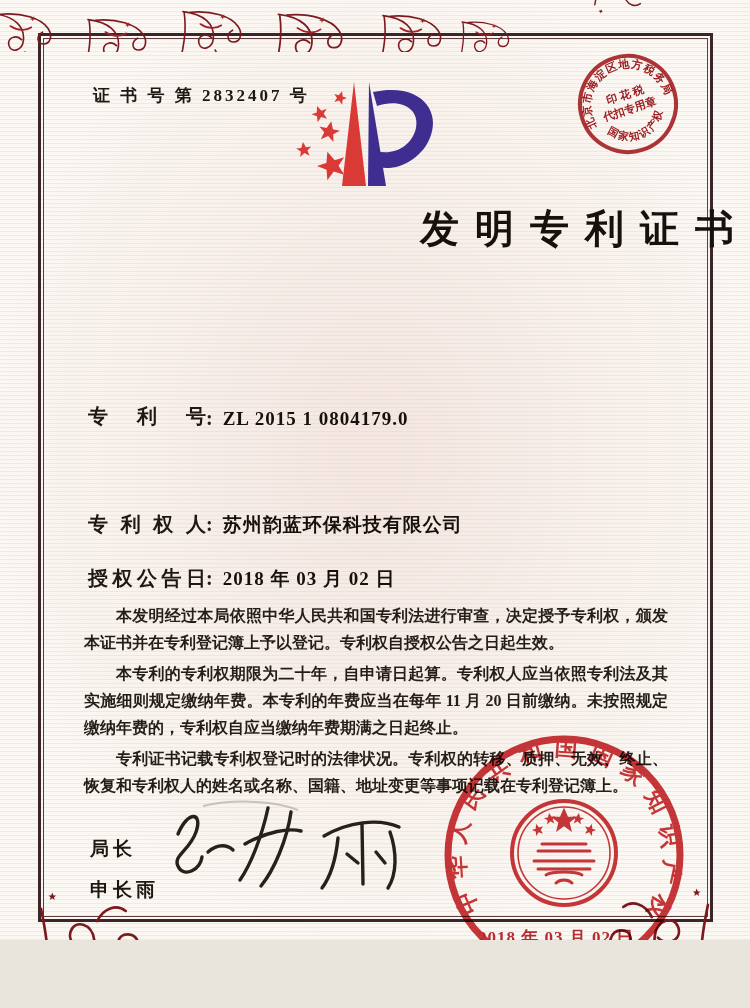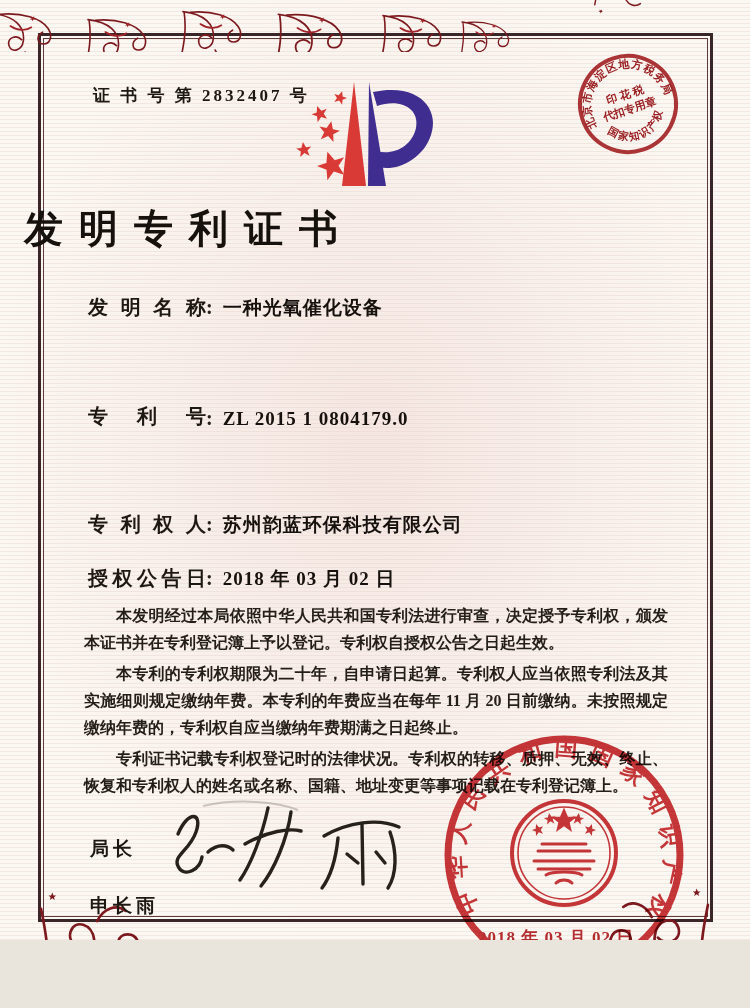--- a/index.html
+++ b/index.html
@@ -8,32 +8,32 @@
     font-family:"Liberation Serif","DejaVu Serif",serif;color:#262019;
     background:
       radial-gradient(ellipse at 50% 48%, rgba(233,203,197,0.38), rgba(255,255,255,0) 72%),
       repeating-linear-gradient(0deg, rgba(203,158,148,0.17) 0px, rgba(203,158,148,0.17) 1px, rgba(252,249,245,0) 1px, rgba(252,249,245,0) 4px),
       #fbf7f2;
   }
   .frame{position:absolute;top:33px;left:38px;right:37px;bottom:18px;border:3px solid #3a2629;}
   .frame-inner{position:absolute;inset:2px;border:1px solid #5d3b3d;}
   .cert-number{position:absolute;top:84px;left:93px;font-size:17px;font-weight:700;letter-spacing:3px;color:#1e1813;}
   .logo{position:absolute;top:80px;left:282px;}
-  .title{position:absolute;top:202px;left:0;width:100%;text-align:left;font-size:39px;font-weight:700;
+  .title{position:absolute;top:202px;left:0;width:100%;text-align:right;font-size:39px;font-weight:700;
          letter-spacing:16px;padding-left:24px;box-sizing:border-box;color:#16110d;}
   .field-row{position:absolute;left:88px;height:28px;white-space:nowrap;}
   .field-label{display:inline-block;width:118px;text-align:justify;text-align-last:justify;
                font-size:20px;font-weight:700;color:#1e1813;vertical-align:bottom;}
   .field-colon{font-size:20px;font-weight:700;margin-right:10px;}
   .field-value{font-size:19px;font-weight:700;color:#16110d;letter-spacing:1px;}
   .body-text{position:absolute;top:598px;left:80px;width:592px;}
   .body-text p{margin:4px;font-size:16px;line-height:27px;text-align:justify;text-indent:2em;
                font-weight:600;color:#241e18;}
   .signer{position:absolute;left:90px;top:836px;font-size:19px;font-weight:700;letter-spacing:4px;color:#1e1813;}
-  .signer .name{margin-top:31px;}
+  .signer .name{margin-top:15px;}
   .signature{position:absolute;left:148px;top:796px;}
   .seal{position:absolute;left:438px;top:731px;mix-blend-mode:multiply;}
   .tax-stamp{position:absolute;left:572px;top:48px;transform:rotate(-18deg);mix-blend-mode:multiply;}
   .footer{position:absolute;top:941px;left:0;width:100%;text-align:left;font-size:14px;
           font-weight:700;letter-spacing:2px;color:#2a241e;}
   .ornament{position:absolute;pointer-events:none;}
 </style>
 </head>
 <body>
 
@@ -101,23 +101,20 @@
     <path d="M91,12 C138,2 158,30 149,55 C141,80 113,92 97,87 L94,71 C112,76 130,66 134,48 C138,28 118,18 95,26 Z" fill="#3f2d8f"></path>
     <use href="#star" transform="translate(50,86) scale(1.5) rotate(-18)" fill="#d93a36"></use>
     <use href="#star" transform="translate(47,52) scale(1.1) rotate(12)" fill="#d93a36"></use>
     <use href="#star" transform="translate(22,70) scale(0.8) rotate(-8)" fill="#d93a36"></use>
     <use href="#star" transform="translate(38,34) scale(0.85) rotate(-20)" fill="#d93a36"></use>
     <use href="#star" transform="translate(58,18) scale(0.7) rotate(18)" fill="#d93a36"></use>
   </svg>
 
   <div class="title">发明专利证书</div>
 
-  <div class="field-row" style="top:294px">
-    <span class="field-label">发明名称</span><span class="field-colon">:</span><span class="field-value">一种光氧催化设备</span>
-  </div>
   <div class="field-row" style="top:403px">
     <span class="field-label">专利号</span><span class="field-colon">:</span><span class="field-value">ZL 2015 1 0804179.0</span>
   </div>
   <div class="field-row" style="top:511px">
     <span class="field-label">专利权人</span><span class="field-colon">:</span><span class="field-value">苏州韵蓝环保科技有限公司</span>
   </div>
   <div class="field-row" style="top:565px">
     <span class="field-label">授权公告日</span><span class="field-colon">:</span><span class="field-value">2018 年 03 月 02 日</span>
   </div>
 

